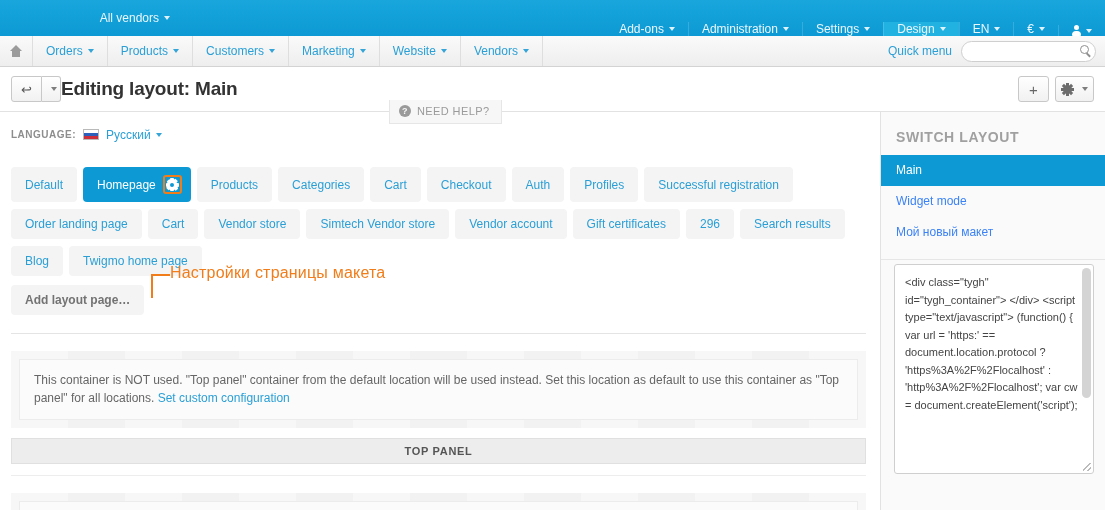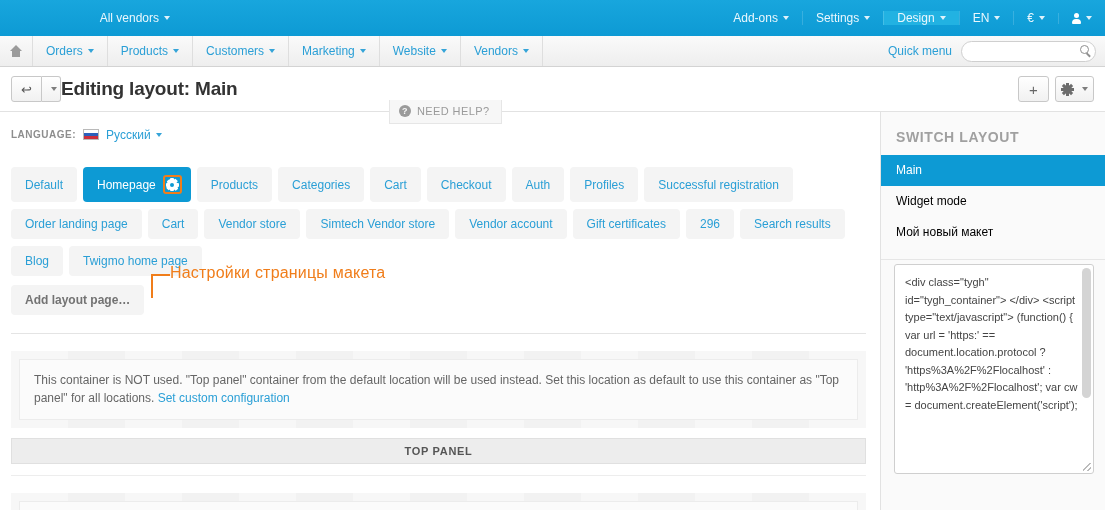--- a/index.html
+++ b/index.html
@@ -37,21 +37,21 @@
     background: #bfe6f7;
     box-shadow: 6px 0 0 #bfe6f7;
   }
   .brand-name { font-size: 13px; color: #ffffff; letter-spacing: .1px; }
   .topbar-item {
     display: flex; align-items: center;
     padding: 0 13px; font-size: 12px; color: #eaf7fd;
     white-space: nowrap; cursor: default;
   }
   .topbar-item.vendors-sel { padding-left: 3px; }
-  .topbar-right { margin-left: auto; display: flex; align-items: center; }
+  .topbar-right { margin-left: auto; display: flex; align-items: flex-end; }
   .topbar-right .topbar-item { border-left: 1px solid rgba(255,255,255,.16); }
   .topbar-right .topbar-item:first-child { border-left: none; }
   .topbar-item.active { background: #22b2e2; }
   .caret {
     display: inline-block; margin-left: 5px;
     width: 0; height: 0;
     border-left: 3.5px solid transparent;
     border-right: 3.5px solid transparent;
     border-top: 4px solid currentColor;
     opacity: .95; vertical-align: middle;
@@ -296,21 +296,21 @@
     font-size: 11px; font-weight: bold; color: #555; letter-spacing: .7px;
   }
   .sep-line { width: 855px; height: 1px; background: #ededed; margin-top: 11px; }
 
   
   .side-head {
     font-size: 14px; font-weight: bold; color: #a0a0a0;
     letter-spacing: .6px; padding: 17px 0 10px 15px;
   }
   .side-item {
-    font-size: 12px; color: #000000;
+    font-size: 12px; color: #3b82f6;
     padding: 8px 0 9px 15px; cursor: default;
   }
   .side-item.active { background: #0d9ad4; color: #fff; }
   .side-div { height: 1px; background: #e6e6e6; margin: 11px 0 0 0; }
   .code-box {
     margin: 4px 11px 0 13px; height: 210px;
     border: 1px solid #cfcfcf; border-radius: 3px;
     background: #fff; padding: 9px 10px 0 10px;
     font-size: 11px; color: #444; line-height: 17.5px;
     overflow: hidden; position: relative;
@@ -338,20 +338,24 @@
     <span class="brand-name">Simtech</span>
   </div>
   <div class="topbar-item vendors-sel">
     <span>All vendors</span>
     <span class="caret"></span>
   </div>
 
   <div class="topbar-right">
     <div class="topbar-item">
       <span>Add-ons</span>
+      <span class="caret"></span>
+    </div>
+    <div class="topbar-item">
+      <span>Administration</span>
       <span class="caret"></span>
     </div>
     <div class="topbar-item">
       <span>Settings</span>
       <span class="caret"></span>
     </div>
     <div class="topbar-item active">
       <span>Design</span>
       <span class="caret"></span>
     </div>

